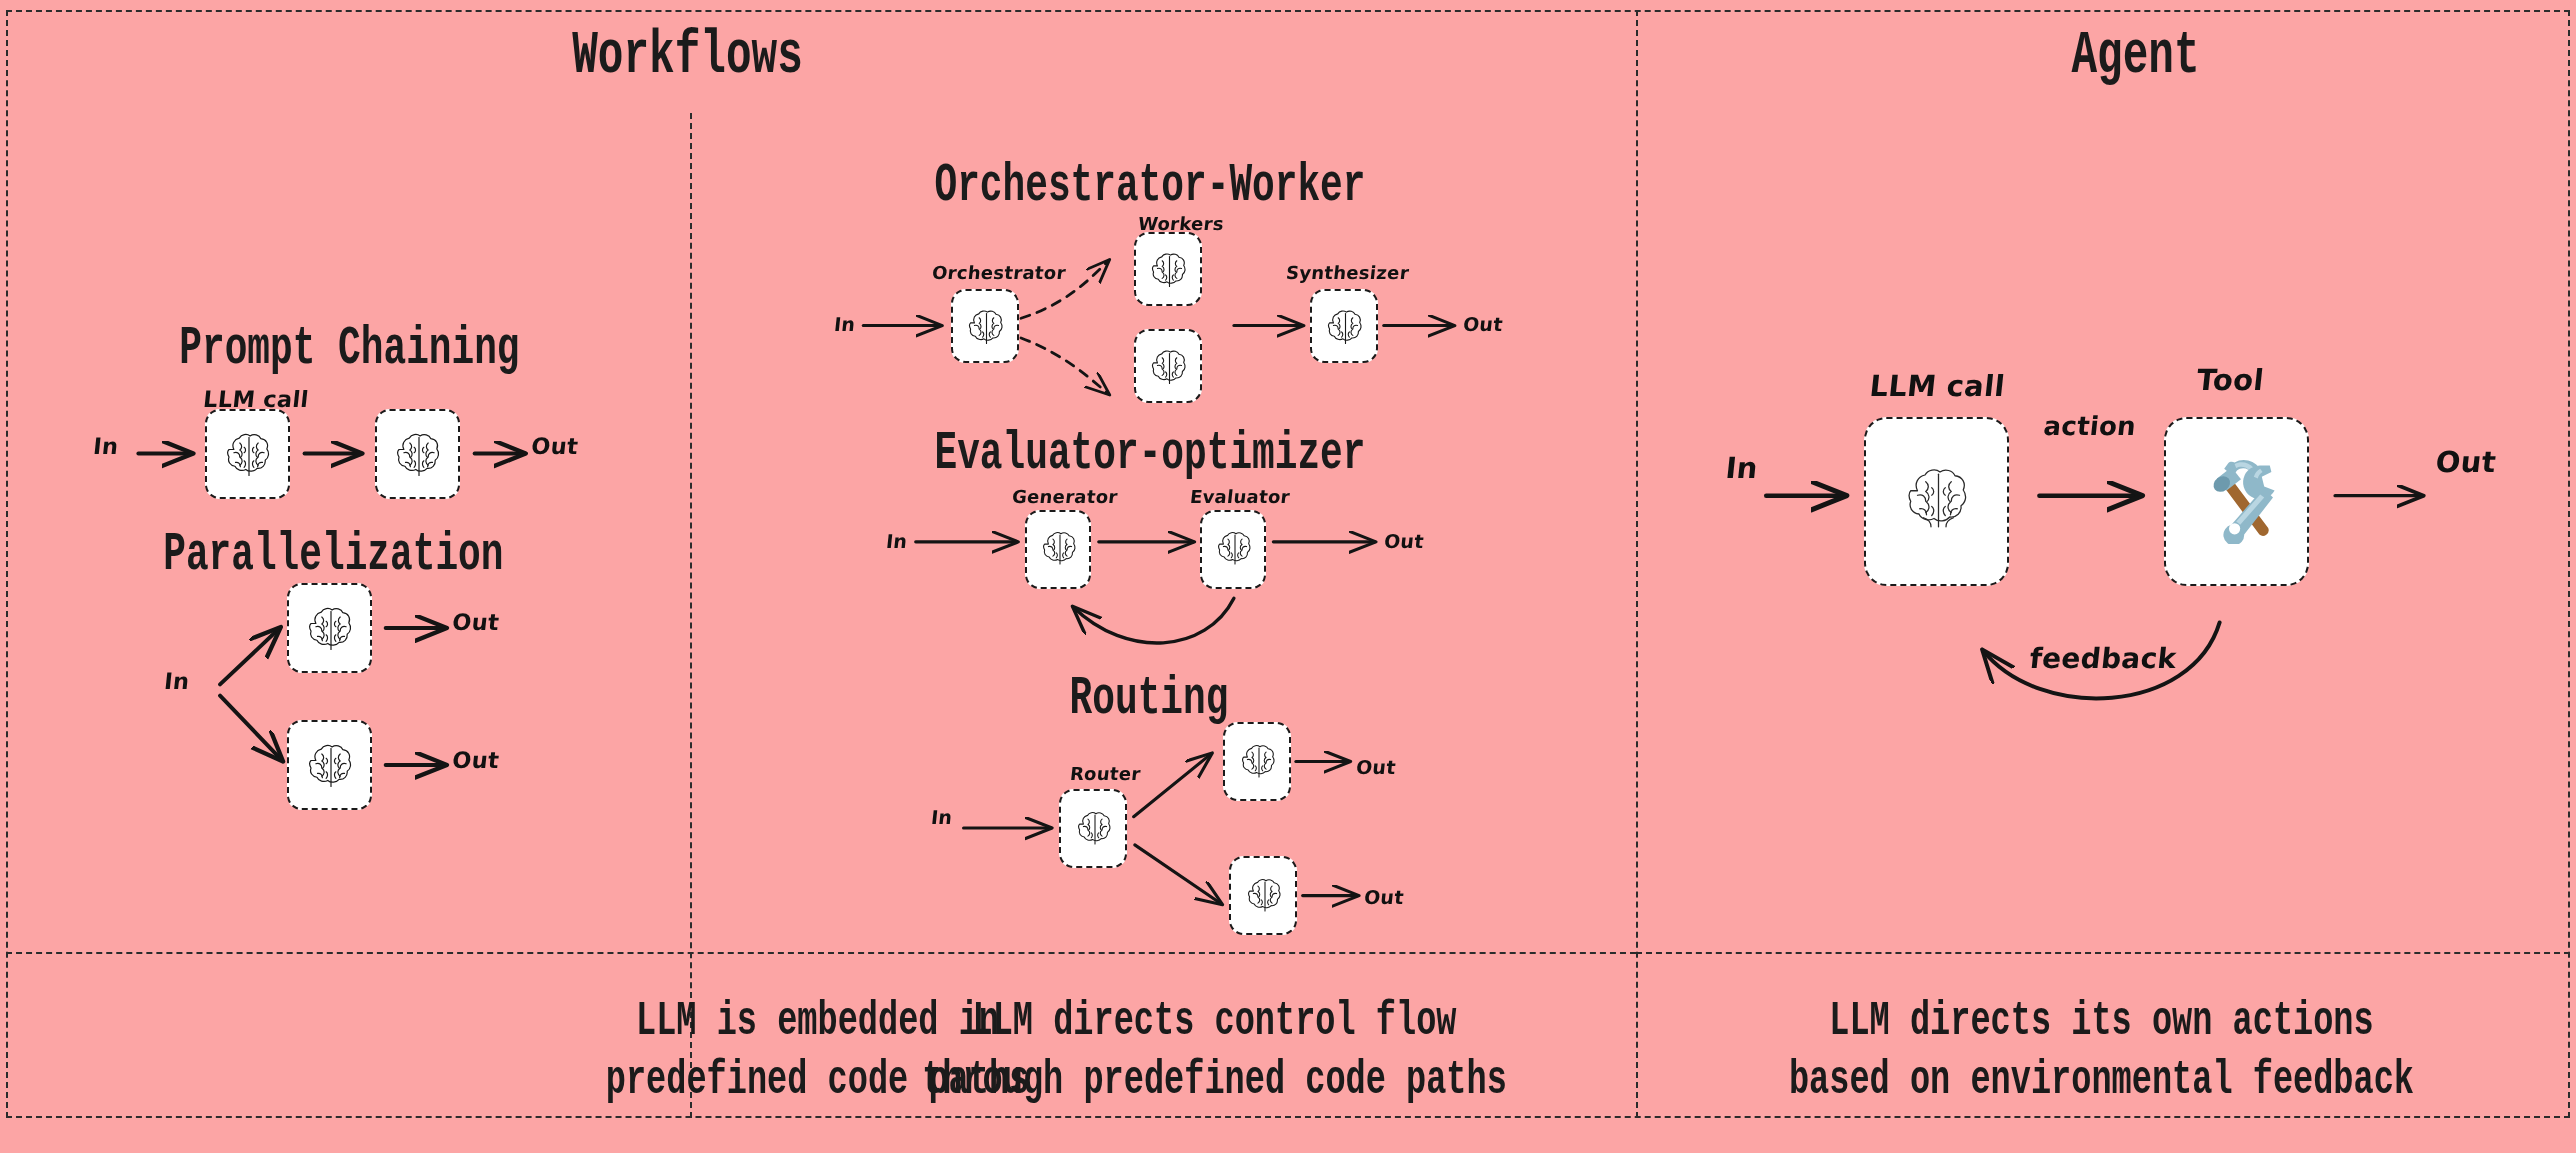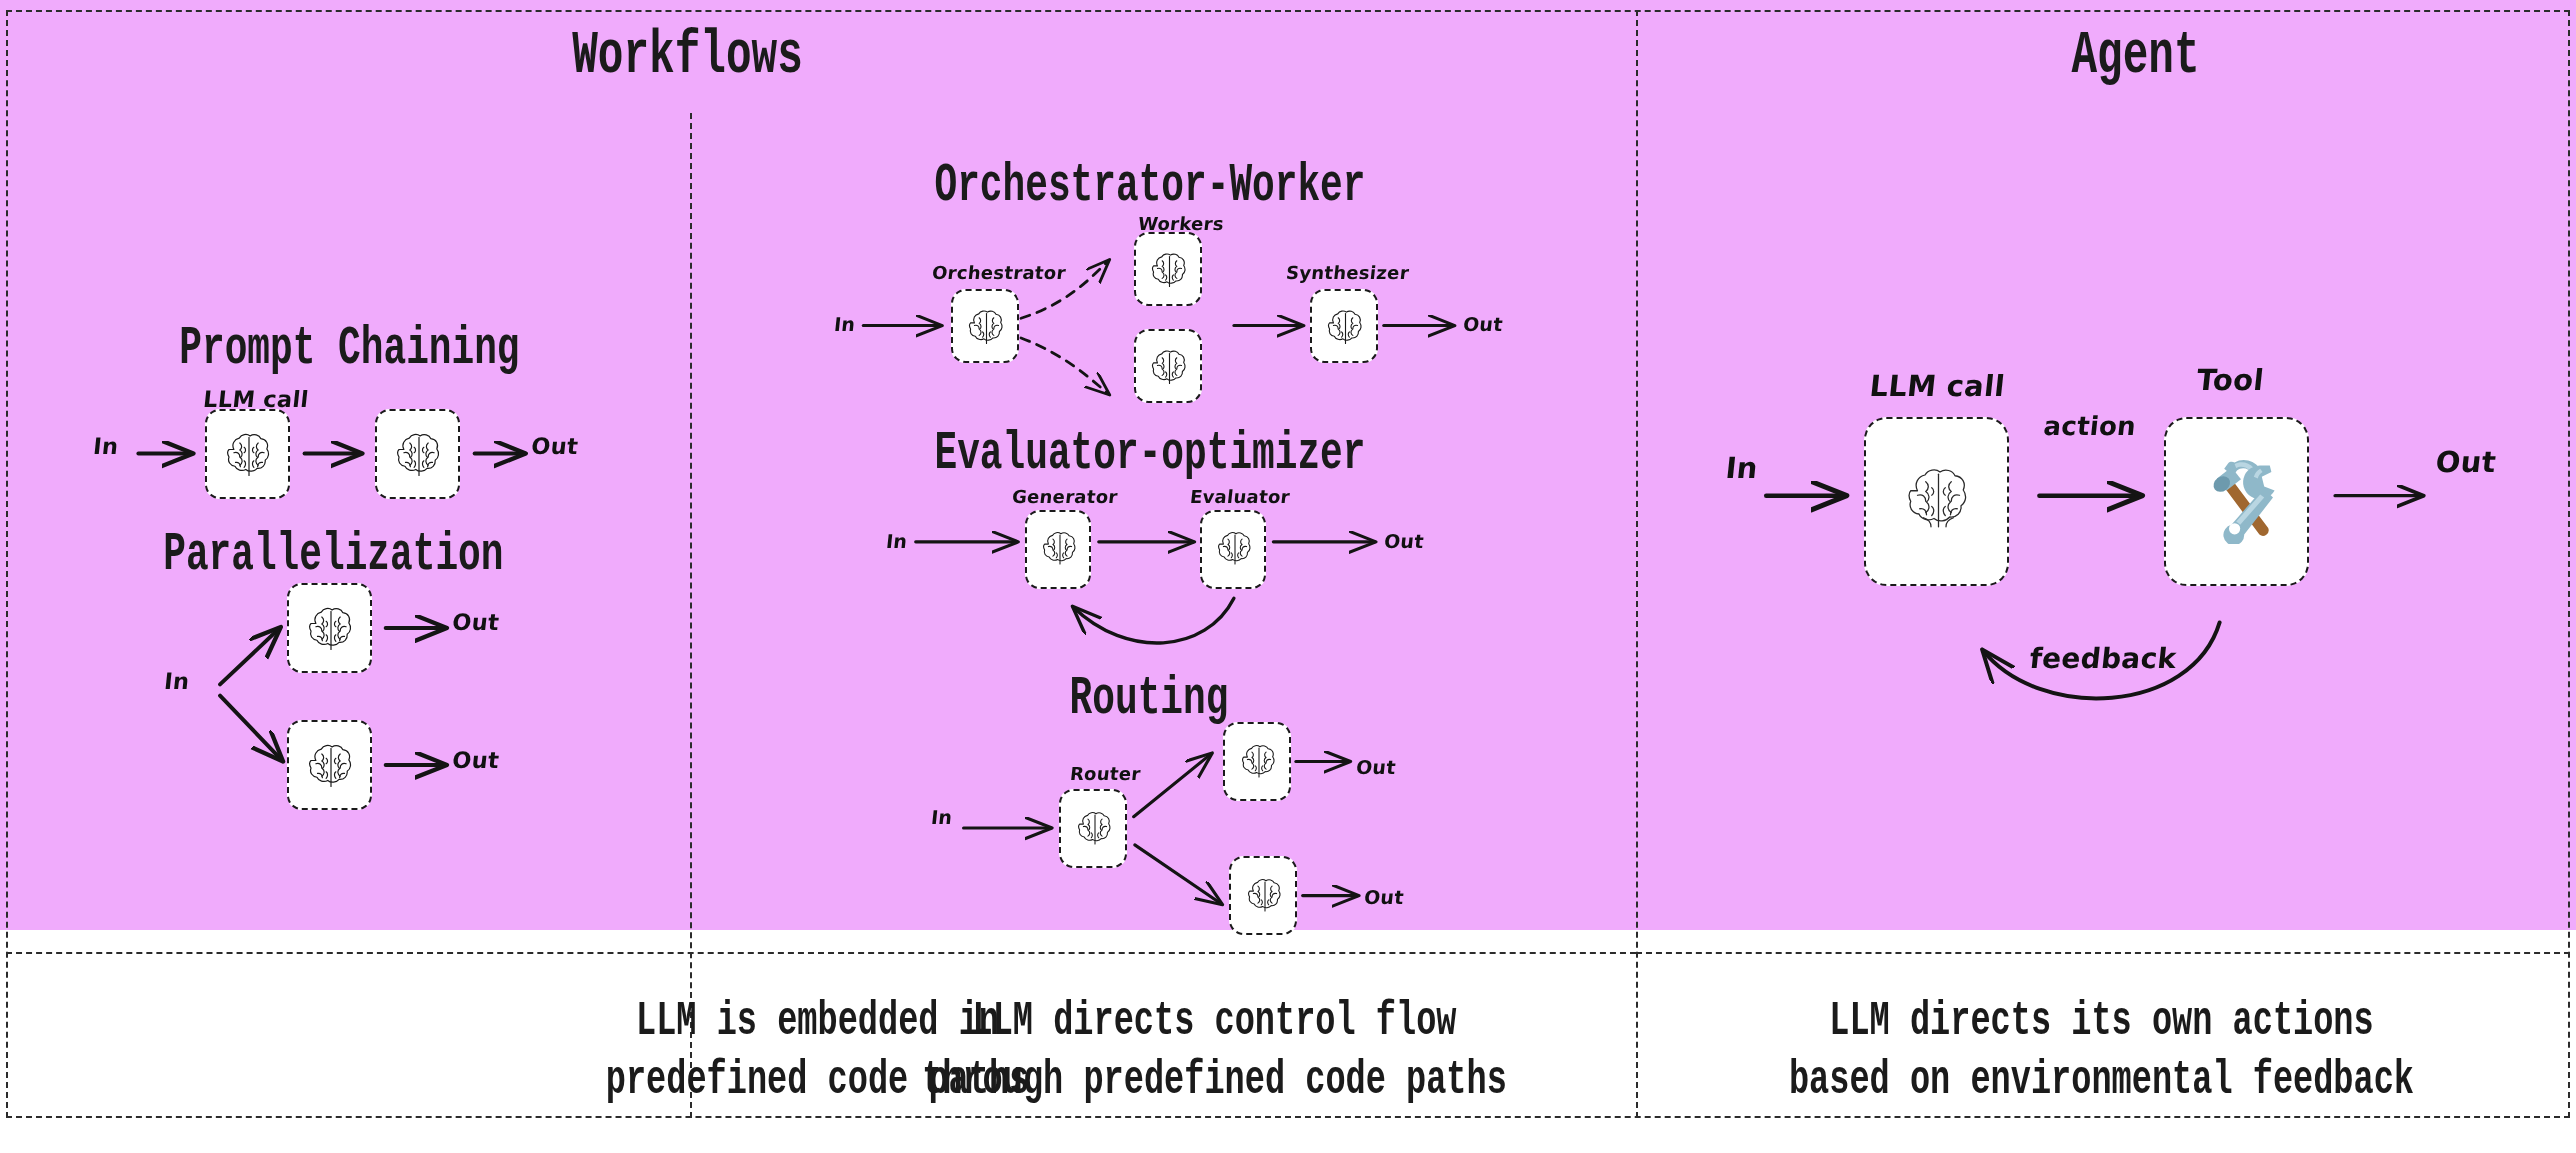--- a/index.html
+++ b/index.html
@@ -1,17 +1,17 @@
 <!DOCTYPE html>
 <html style="font-size:9px"><head>
 <meta charset="utf-8">
 <style>
   html,body{margin:0;padding:0;background:#fff;}
   body{width:2576px;height:1153px;font-family:"DejaVu Sans",sans-serif;overflow:hidden;}
-  #root{position:relative;width:2576px;height:930px;background:#f0abfc;}
+  #root{position:relative;width:2576px;height:1153px;background:#fca5a5;}
 
   
   .frame{position:absolute;left:6.2px;top:9.6px;width:2564px;height:1108px;
          border:2.8px dashed #2b2b2b;box-sizing:border-box;}
   .vdiv-main{position:absolute;left:1636px;top:9.6px;width:0;height:1108px;
              border-left:2.8px dashed #2b2b2b;}
   .vdiv-inner{position:absolute;left:690px;top:113px;width:0;height:1005px;
               border-left:2.8px dashed #2b2b2b;}
   .hdiv-left{position:absolute;left:6.2px;top:952px;width:1630px;height:0;
              border-top:2.8px dashed #2b2b2b;}

